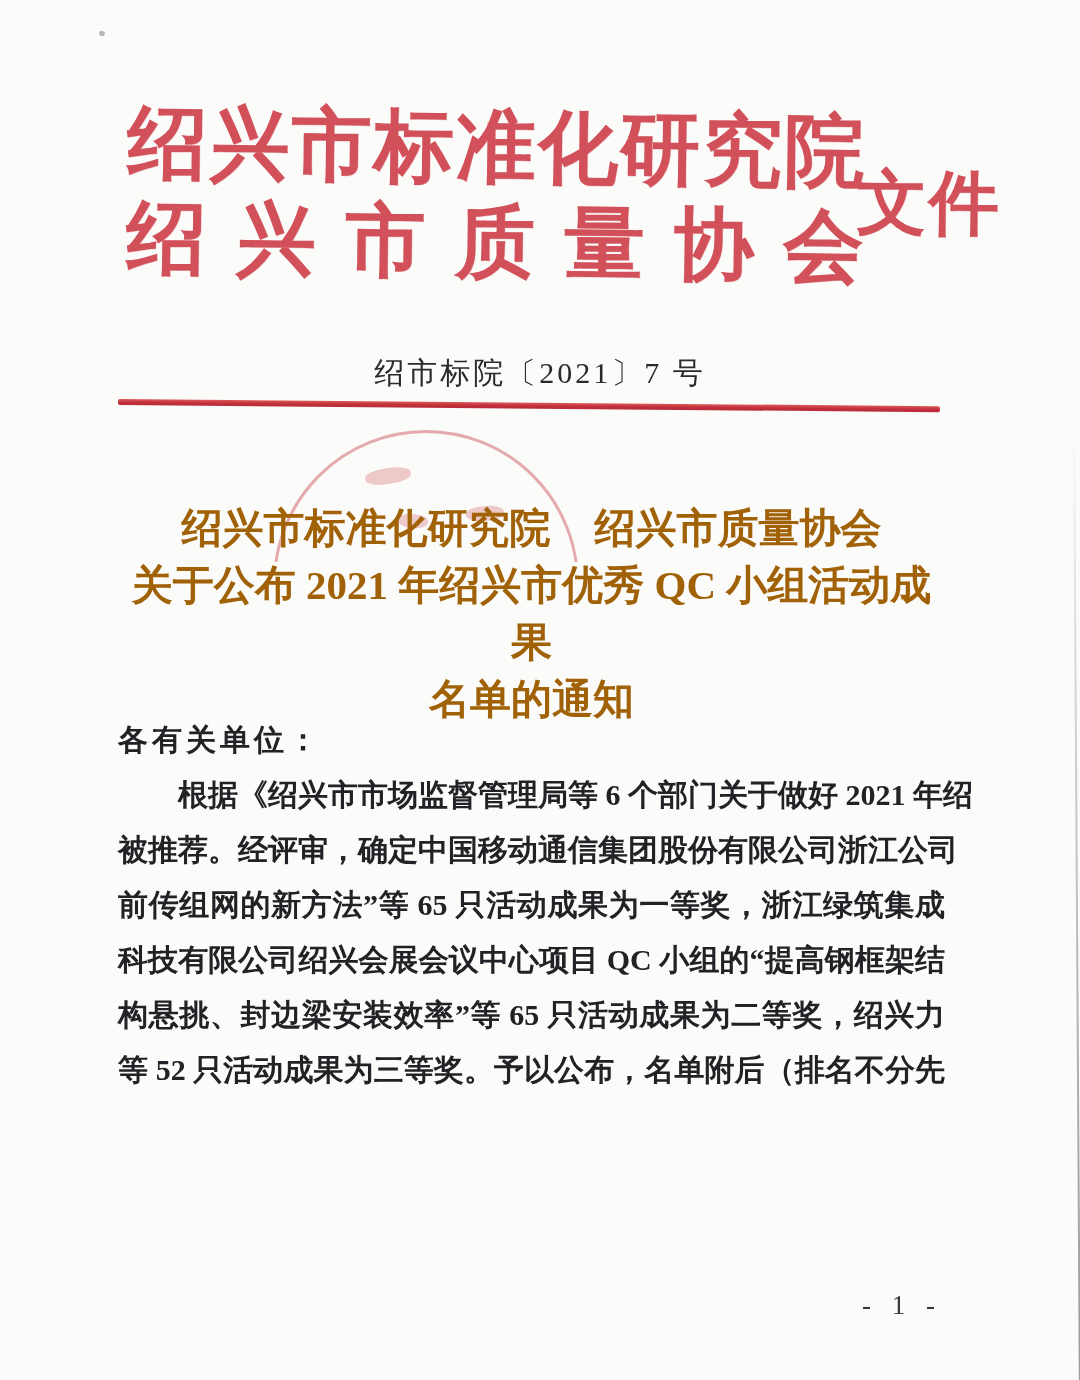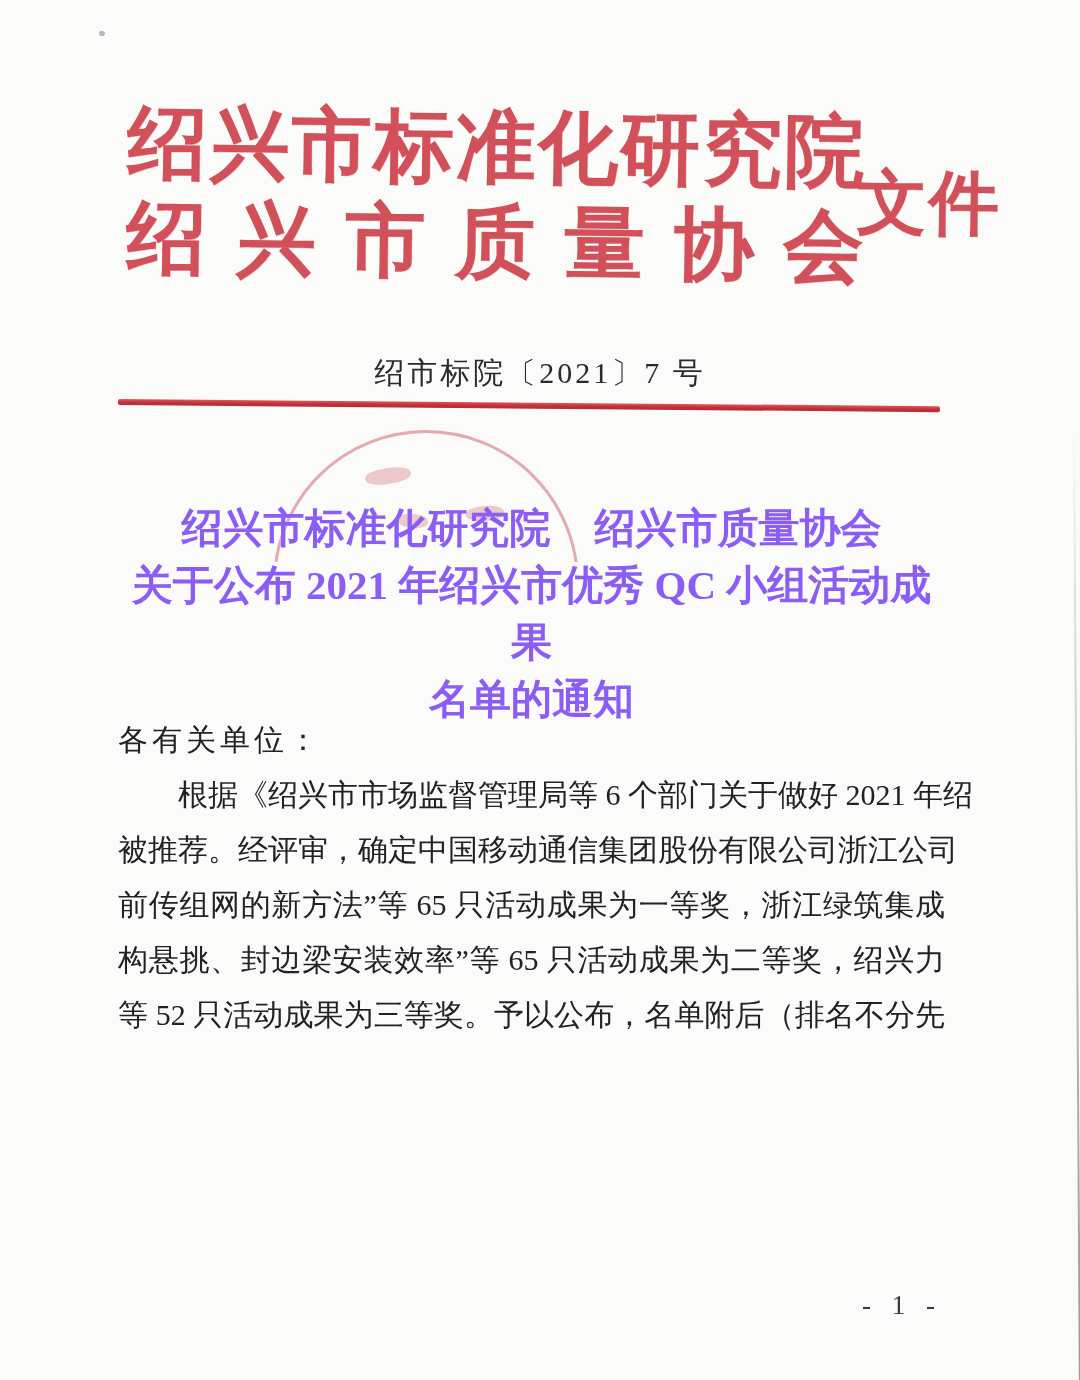--- a/index.html
+++ b/index.html
@@ -68,28 +68,28 @@
     border:3.5px solid rgba(200,72,80,.45);
     filter:blur(0.4px);
   }
   .stamp-blob{position:absolute;background:rgba(200,72,80,.28);border-radius:45%;}
   .b1{left:95px;top:42px;width:46px;height:16px;transform:rotate(-8deg);}
   .b2{left:128px;top:88px;width:30px;height:14px;transform:rotate(5deg);}
   .b3{left:196px;top:80px;width:38px;height:15px;transform:rotate(-4deg);}
   
   .title{
     position:absolute;left:118px;top:500px;width:827px;
-    text-align:center;font-weight:bold;color:#8b5cf6;
+    text-align:center;font-weight:bold;color:#a16207;
     font-size:41px;line-height:57px;
   }
   .title-line1{display:flex;justify-content:center;gap:44px;white-space:nowrap;}
   
   .body-text{
     position:absolute;left:118px;top:712px;width:827px;
-    font-size:30px;line-height:55px;color:#222226;
+    font-size:30px;line-height:55px;color:#222226;font-weight:bold;
   }
   .salutation{letter-spacing:4px;}
   .para-line{
     text-align:justify;text-align-last:justify;
     white-space:nowrap;
   }
   .para-line.indent{text-indent:2em;}
   
   .page-number{
     position:absolute;left:832px;top:1290px;width:140px;
@@ -157,20 +157,21 @@
     </div>
     <div>关于公布 2021 年绍兴市优秀 QC 小组活动成果</div>
     <div>名单的通知</div>
   </div>
 
   <div class="body-text">
     <div class="salutation">各有关单位：</div>
     <div class="para-line indent">根据《绍兴市市场监督管理局等 6 个部门关于做好 2021 年绍</div>
     <div class="para-line">被推荐。经评审，确定中国移动通信集团股份有限公司浙江公司</div>
     <div class="para-line">前传组网的新方法”等 65 只活动成果为一等奖，浙江绿筑集成</div>
+    <div class="para-line">科技有限公司绍兴会展会议中心项目 QC 小组的“提高钢框架结</div>
     <div class="para-line">构悬挑、封边梁安装效率”等 65 只活动成果为二等奖，绍兴力</div>
     <div class="para-line">等 52 只活动成果为三等奖。予以公布，名单附后（排名不分先</div>
   </div>
 
   <div class="page-number">- 1 -</div>
 
   <div class="edge-line"></div>
 
 </div>
 

